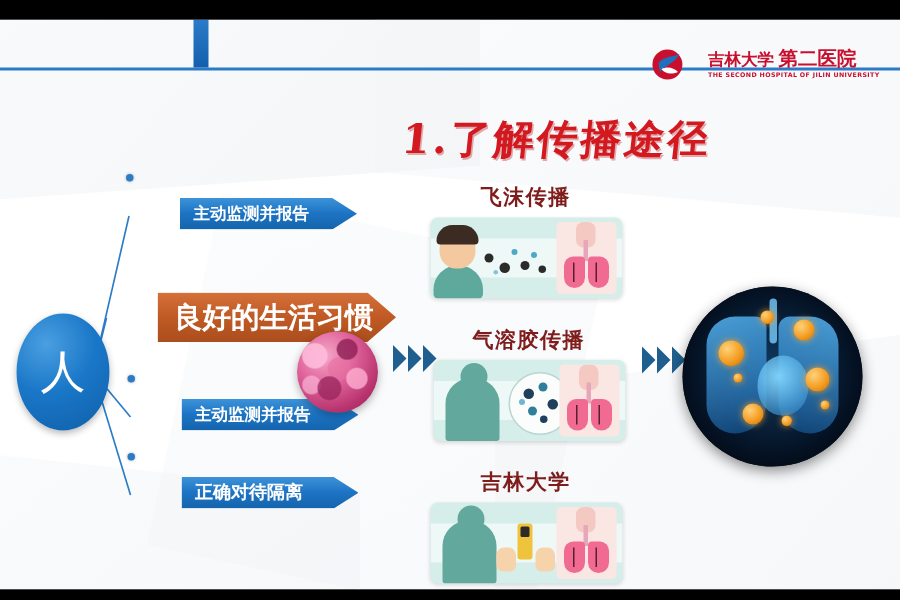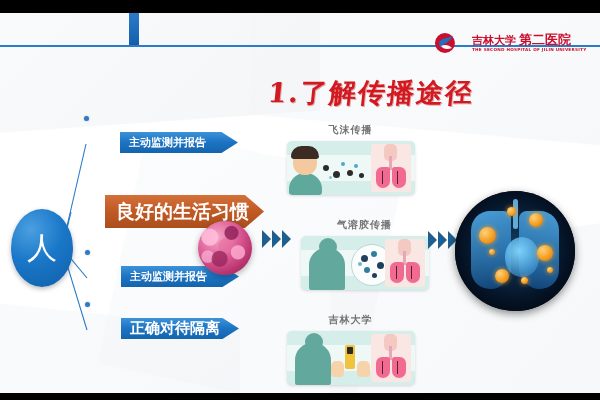--- a/index.html
+++ b/index.html
@@ -65,21 +65,21 @@
   .tag{position:absolute;z-index:23;display:flex;align-items:center;
        padding-left:9px;color:#fff;font-weight:bold;
        box-shadow:0 2px 3px rgba(0,0,0,.22);margin-left:32px;}
   .tag.blue{background:linear-gradient(180deg,#3d93d8 0%,#1d74c4 48%,#1464ad 100%);
        clip-path:polygon(0 0,86% 0,100% 50%,86% 100%,0 100%);}
   .tag.orange{background:linear-gradient(180deg,#d4703a 0%,#c05a24 50%,#ab4e1d 100%);
        clip-path:polygon(0 0,88% 0,100% 50%,88% 100%,0 100%);}
   .t1{left:88px;top:119px;width:109px;height:21px;font-size:11px;}
   .t2{left:73px;top:182px;width:148px;height:33px;font-size:19px;padding-left:11px;}
   .t3{left:89px;top:253px;width:109px;height:21px;font-size:11px;}
-  .t4{left:89px;top:305px;width:109px;height:21px;font-size:15px;}
+  .t4{left:89px;top:305px;width:109px;height:21px;font-size:12px;}
 
   .node-dot{position:absolute;width:5px;height:5px;border-radius:50%;
        background:#2b7bc8;z-index:24;box-shadow:0 0 2px rgba(0,0,0,.3);}
 
   
   .virus-cell{position:absolute;left:198px;top:208px;width:54px;height:54px;z-index:24;
      border-radius:50%;overflow:hidden;box-shadow:0 2px 6px rgba(0,0,0,.3);
      background:radial-gradient(circle at 35% 30%,#f5a8c8 0%,#e0639b 38%,#b8336e 72%,#8e2352 100%);}
   .virus-cell::after{content:"";position:absolute;inset:0;
      background:
@@ -92,23 +92,23 @@
 
   
   .chev{position:absolute;z-index:24;display:flex;align-items:center;gap:1px;}
   .chev i{display:block;width:0;height:0;
      border-top:9px solid transparent;border-bottom:9px solid transparent;
      border-left:9px solid #1f5f8f;}
   .chev-a{left:262px;top:217px;}
   .chev-b{left:428px;top:218px;}
   .tblock{position:absolute;width:135px;}
   .tb1{left:283px;top:110px;}
-  .tb2{left:297px;top:205px;}
+  .tb2{left:285px;top:205px;}
   .tb3{left:283px;top:300px;}
-  .tlabel{text-align:center;color:#737373;font-size:10px;font-weight:bold;
+  .tlabel{text-align:center;color:#7f1d1d;font-size:14px;font-weight:bold;
      letter-spacing:1px;margin-bottom:4px;
      font-family:"DejaVu Sans","Liberation Sans",sans-serif;}
   .timg{width:128px;height:54px;margin:0 auto;border-radius:5px;
      background:#d5eeea;position:relative;overflow:hidden;
      box-shadow:0 1px 3px rgba(0,0,0,.14);}
   .timg .strip{position:absolute;left:0;right:0;top:14px;height:26px;background:#eef8f6;}
 
   
   .head{position:absolute;border-radius:50% 50% 45% 45%;}
   .torso{position:absolute;border-radius:16px 16px 3px 3px;}

